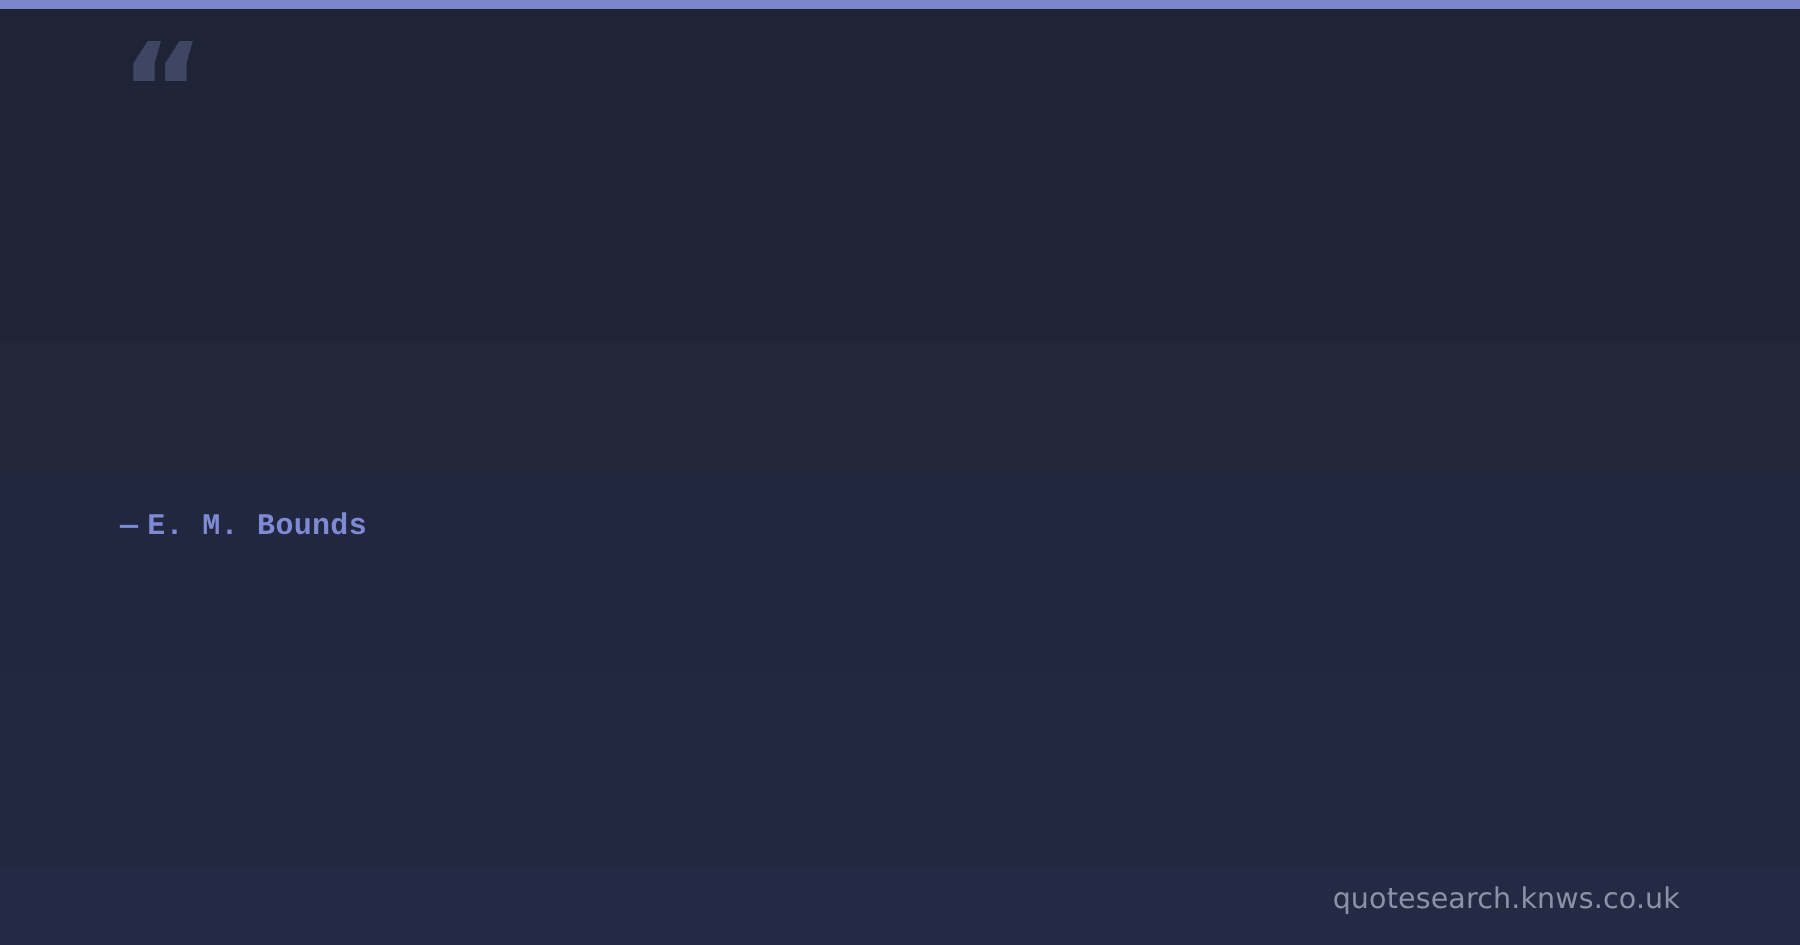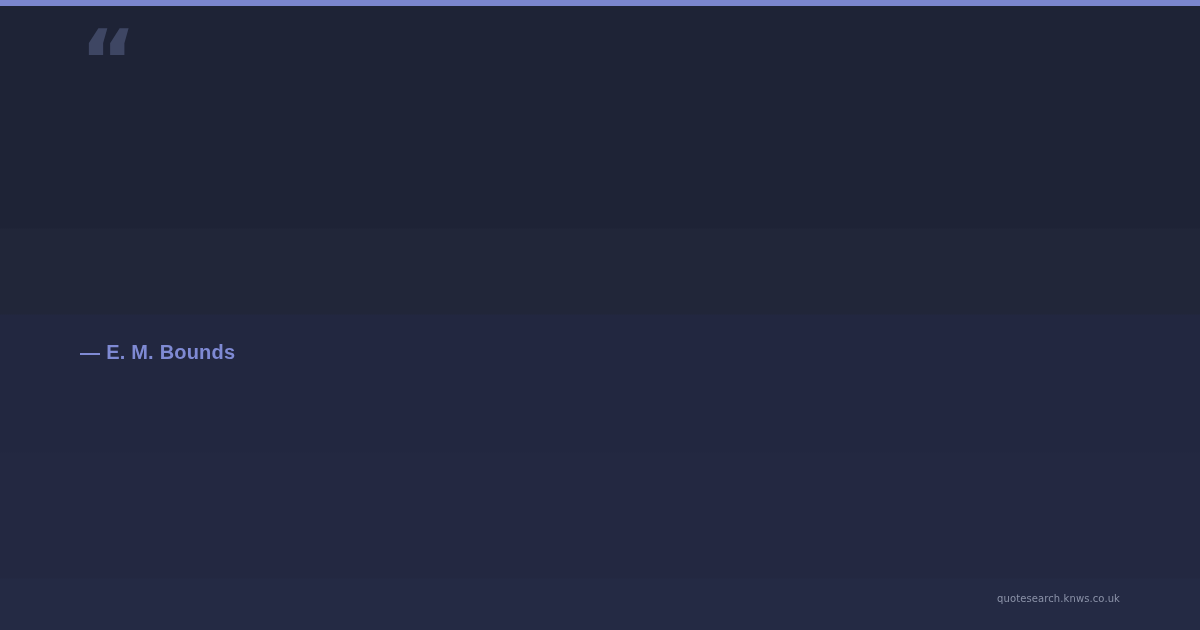--- a/index.html
+++ b/index.html
@@ -76,41 +76,41 @@
     line-height: 36px;
     letter-spacing: 0.1px;
     color: #f4f5f8;
   }
 
   .quote-author {
     position: absolute;
     left: 80px;
     top: 339px;
     margin: 0;
-    font-family: Liberation Sans, sans-serif;
+    font-family: Liberation Mono, monospace;
     font-size: 20px;
     font-weight: 700;
     line-height: 26px;
     letter-spacing: 0.2px;
     color: #7f8ad4;
     white-space: nowrap;
     text-align: center;
   }
 
   .quote-author .dash {
     display: inline-block;
     margin-right: 6px;
   }
 
   .site-footer {
     position: absolute;
     right: 80px;
     bottom: 22px;
     font-family: "DejaVu Sans", "Liberation Sans", sans-serif;
-    font-size: 10px;
+    font-size: 19px;
     font-weight: 400;
     line-height: 18px;
     letter-spacing: 0.1px;
     color: #8b92a8;
     white-space: nowrap;
   }
 </style>
 </head>
 <body>
 

